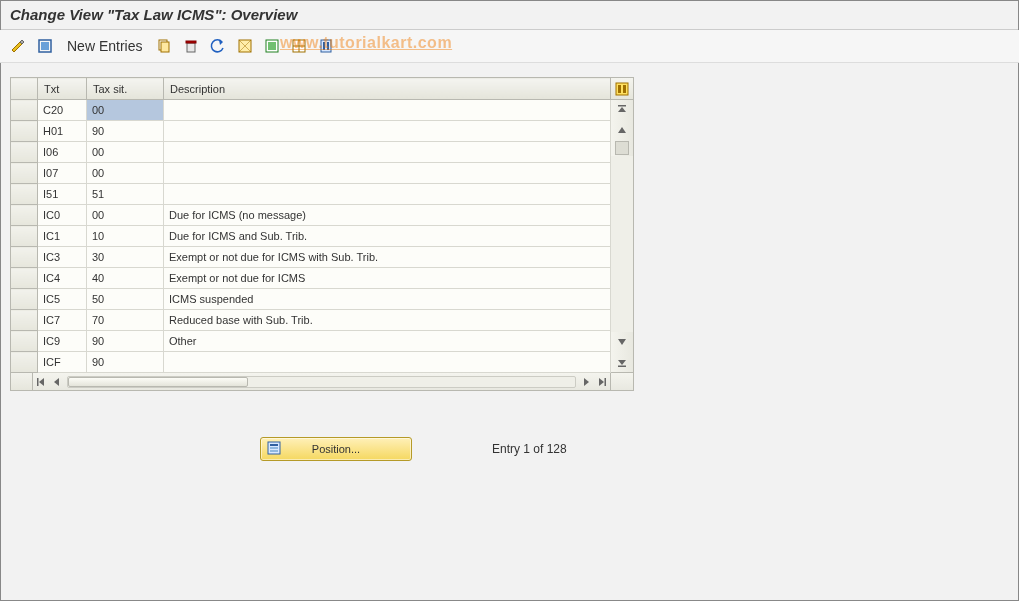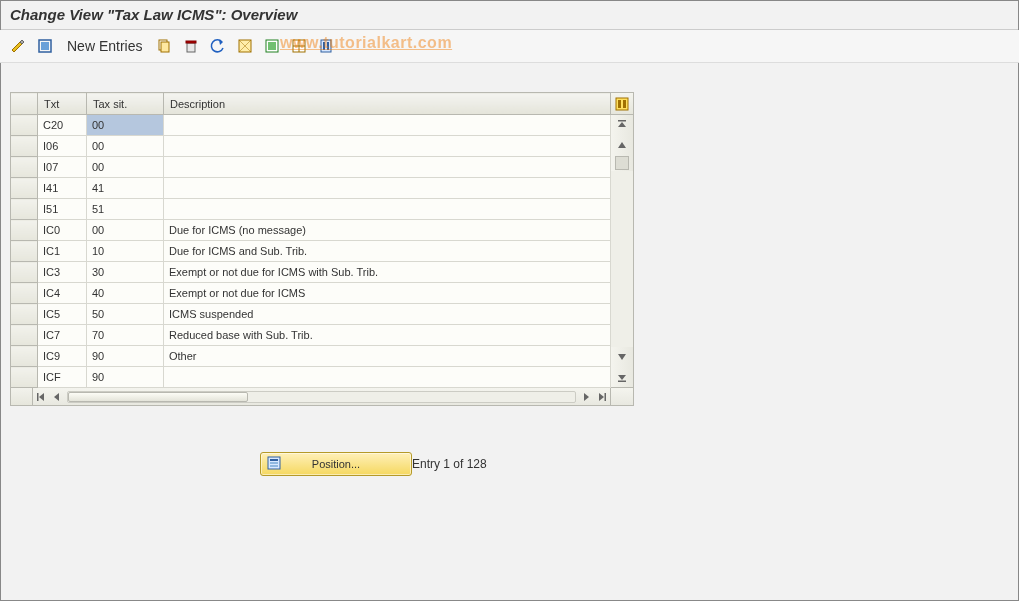--- a/index.html
+++ b/index.html
@@ -61,21 +61,20 @@
     letter-spacing: 0.5px;
     pointer-events: none;
     text-decoration: underline;
   }
   .content {
     padding: 14px 10px 0 10px;
   }
   .grid-wrap {
     display: flex;
     width: 624px;
-    margin-top: 15px;
   }
   table.grid {
     border-collapse: collapse;
     width: 602px;
     background: #fff;
   }
   table.grid th {
     background: linear-gradient(#f4f4f0,#e4e4da);
     border: 1px solid #b8b8b0;
     font-weight: normal;
@@ -165,20 +164,21 @@
     width:180px; height:100%;
     background:linear-gradient(#fcfcf6,#e4e4da);
     border:1px solid #b8b8b0;
     border-radius:2px;
     box-sizing:border-box;
   }
   .footer-row{
     margin-top: 46px;
     display:flex;
     align-items:center;
+    gap: 80px;
     padding-left: 250px;
   }
   .position-btn{
     width: 150px;
     height: 22px;
     background: linear-gradient(#fff0b8,#f5d860);
     border: 1px solid #b59a28;
     border-radius: 3px;
     display:flex;
     align-items:center;
@@ -289,34 +289,34 @@
       </thead>
       <tbody id="tbody">
           <tr>
             <td class="rowhead"></td>
             <td class="txt">C20</td>
             <td class="sit first-sel">00</td>
             <td class="desc"></td>
           </tr>
           <tr>
             <td class="rowhead"></td>
+            <td class="txt">H01</td>
+            <td class="sit">90</td>
+            <td class="desc"></td>
+          </tr>
+          <tr>
+            <td class="rowhead"></td>
             <td class="txt">I06</td>
             <td class="sit">00</td>
             <td class="desc"></td>
           </tr>
           <tr>
             <td class="rowhead"></td>
             <td class="txt">I07</td>
             <td class="sit">00</td>
-            <td class="desc"></td>
-          </tr>
-          <tr>
-            <td class="rowhead"></td>
-            <td class="txt">I41</td>
-            <td class="sit">41</td>
             <td class="desc"></td>
           </tr>
           <tr>
             <td class="rowhead"></td>
             <td class="txt">I51</td>
             <td class="sit">51</td>
             <td class="desc"></td>
           </tr>
           <tr>
             <td class="rowhead"></td>

